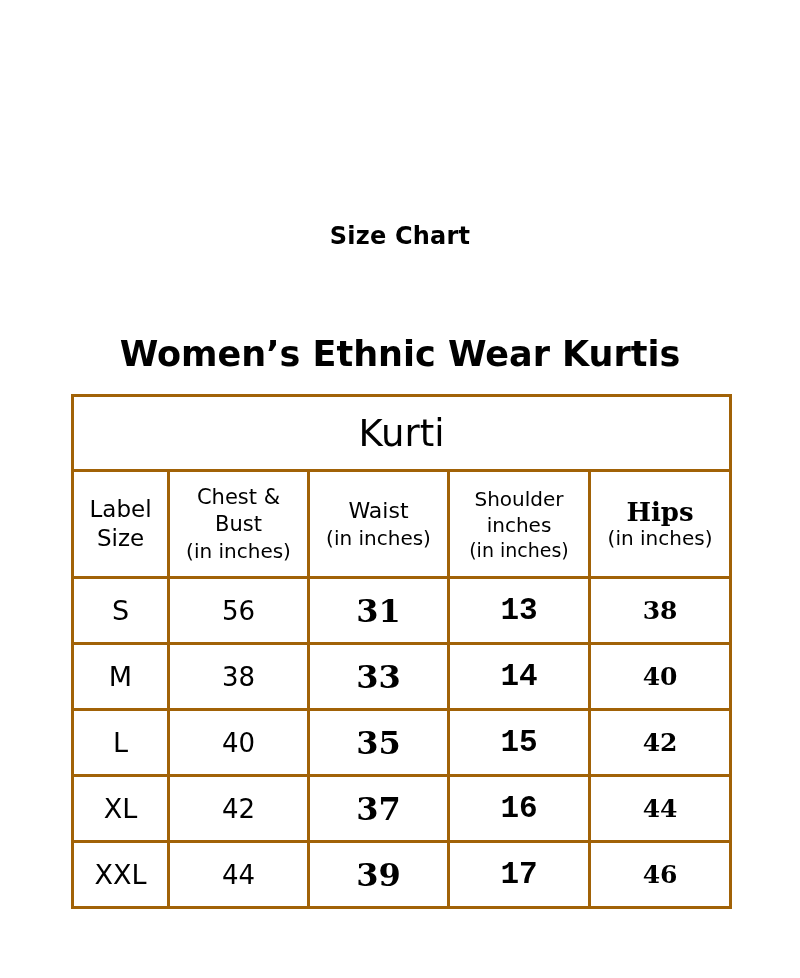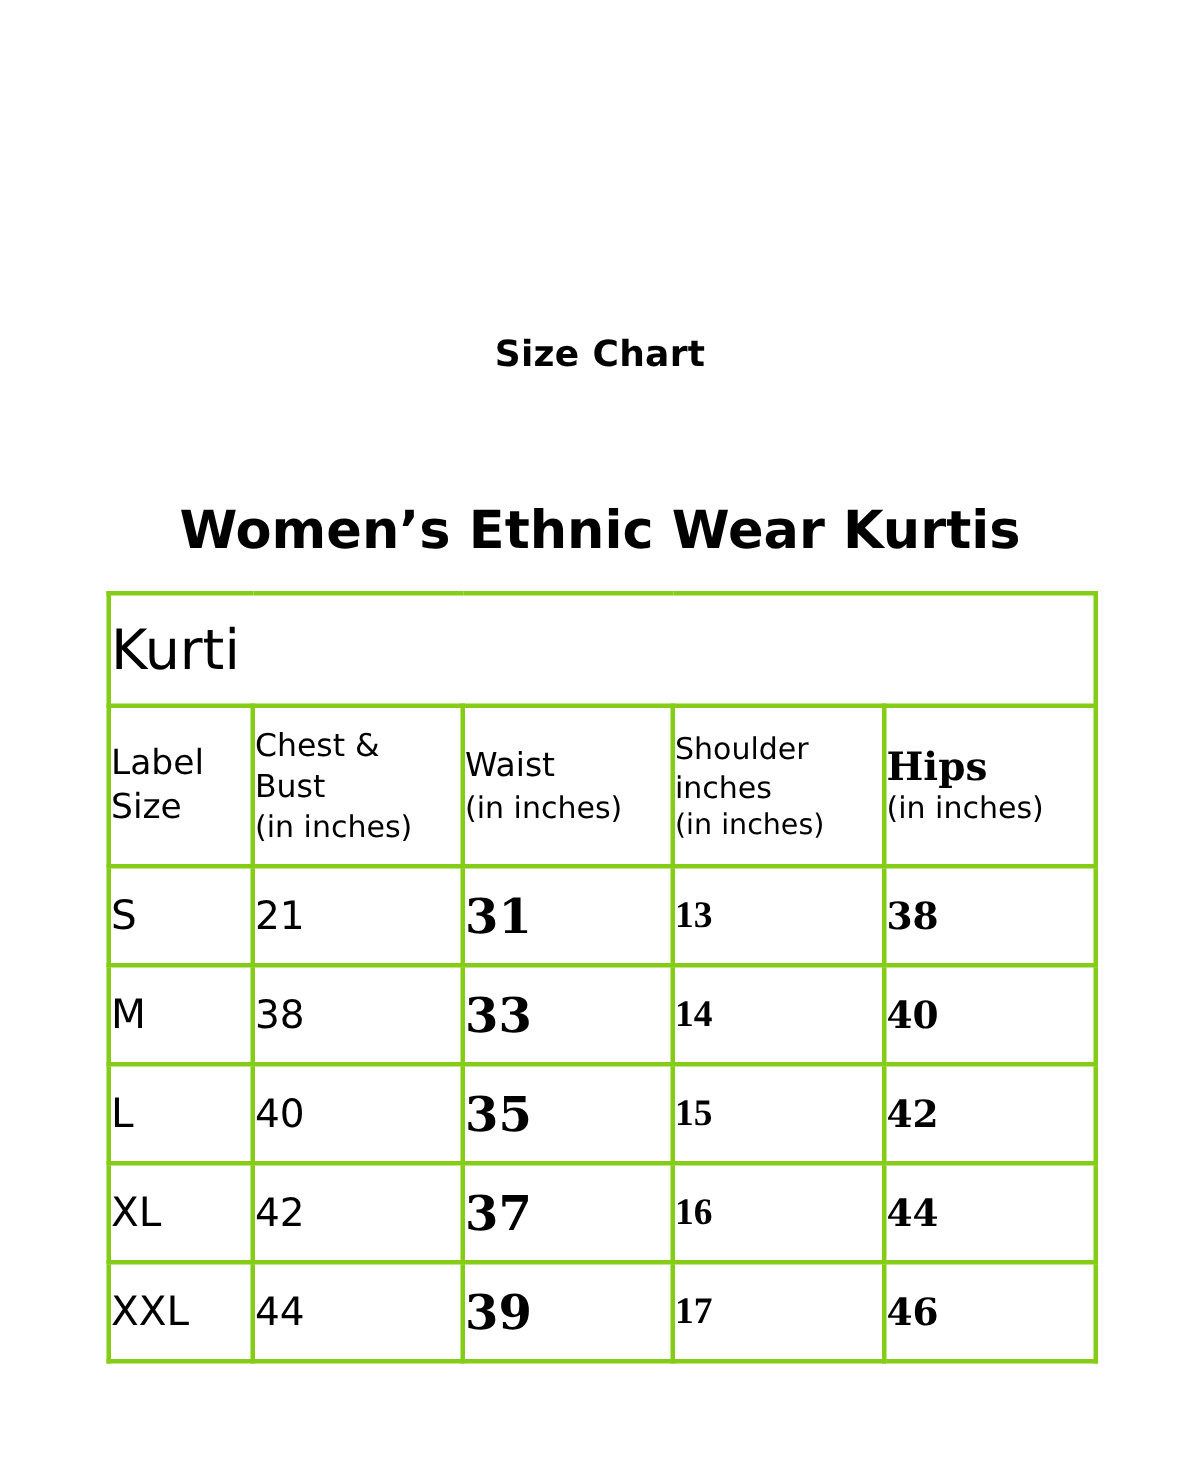--- a/index.html
+++ b/index.html
@@ -49,21 +49,22 @@
     top: 394px;
     width: 658px;
   }
   table.size-chart {
     border-collapse: collapse;
     width: 658px;
     table-layout: fixed;
   }
   table.size-chart td,
   table.size-chart th {
-    border: 3px solid #84cc16;
+    border: 3px solid #a16207;
+    text-align: center;
     vertical-align: middle;
     padding: 0;
   }
   .banner-cell {
     height: 72px;
     font-family: "DejaVu Sans", sans-serif;
     font-size: 37px;
     font-weight: normal;
   }
   .head-row td {
@@ -113,22 +114,22 @@
   .c-chest {
     font-size: 26px;
     font-family: "DejaVu Sans", sans-serif;
   }
   .c-waist {
     font-size: 32px;
     font-family: "DejaVu Serif", serif;
     font-weight: bold;
   }
   .c-shoulder {
-    font-size: 25px;
-    font-family: Liberation Serif, serif;
+    font-size: 31px;
+    font-family: Liberation Mono, monospace;
     font-weight: bold;
     margin-left: 44px;
   }
   .c-hips {
     font-size: 25px;
     font-family: "DejaVu Serif", serif;
     font-weight: bold;
   }
   col.c1 { width: 96px; }
   col.c2 { width: 140px; }
@@ -177,21 +178,21 @@
             <span class="unit">(in inches)</span>
           </td>
           <td class="h-hips">
             <span>Hips</span>
             <span class="unit">(in inches)</span>
           </td>
         </tr>
 
         <tr class="data-row">
           <td class="c-size">S</td>
-          <td class="c-chest">21</td>
+          <td class="c-chest">56</td>
           <td class="c-waist">31</td>
           <td class="c-shoulder">13</td>
           <td class="c-hips">38</td>
         </tr>
         <tr class="data-row">
           <td class="c-size">M</td>
           <td class="c-chest">38</td>
           <td class="c-waist">33</td>
           <td class="c-shoulder">14</td>
           <td class="c-hips">40</td>

